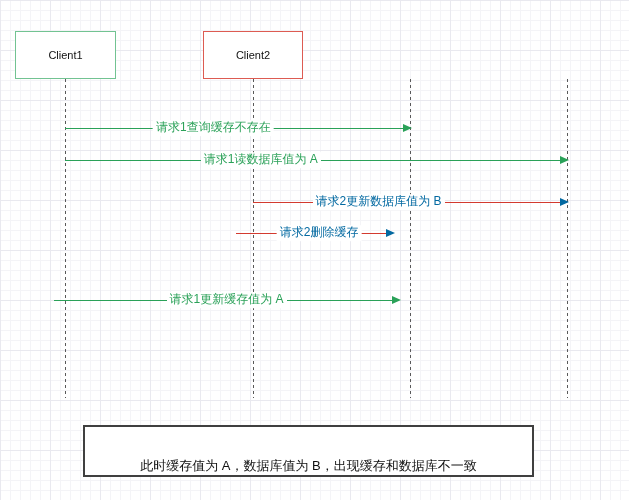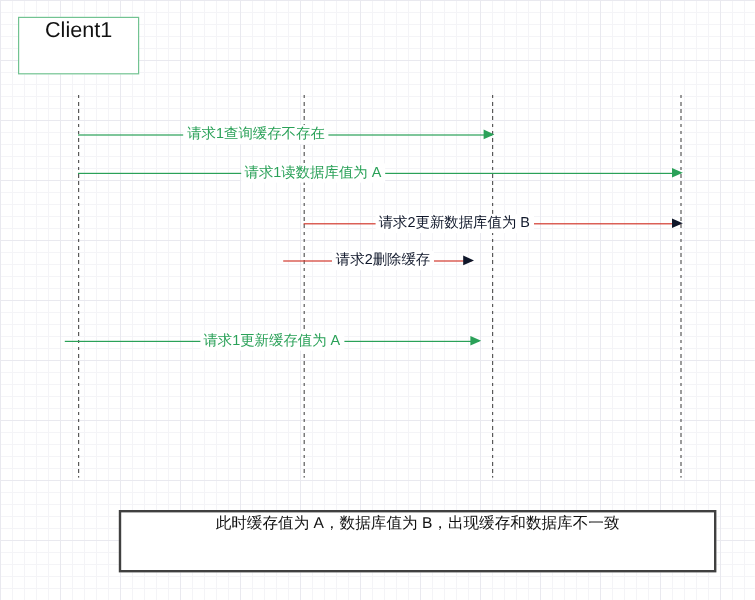--- a/index.html
+++ b/index.html
@@ -15,49 +15,51 @@
     background-color: #ffffff;
     background-image:
       linear-gradient(#e9e9ef 1px, transparent 1px),
       linear-gradient(90deg, #e9e9ef 1px, transparent 1px),
       linear-gradient(#f4f4f7 1px, transparent 1px),
       linear-gradient(90deg, #f4f4f7 1px, transparent 1px);
     background-size: 50px 50px, 50px 50px, 10px 10px, 10px 10px;
   }
   .actor {
     position: absolute;
-    top: 14px;
+    top: 31px;
     height: 48px;
     background: #ffffff;
     border: 1.5px solid #4d4d4d;
     box-sizing: border-box;
     display: flex;
+    align-items: center;
     justify-content: center;
-    font-size: 18px;
+    font-size: 11px;
     color: #111;
     z-index: 3;
   }
   .actor.green { border-color: #72c392; }
   .actor.red   { border-color: #dd5b52; }
   .lifeline {
     position: absolute;
     top: 79px;
     width: 1.5px;
     height: 319px;
     background: repeating-linear-gradient(to bottom, #595959 0px, #595959 3px, transparent 3px, transparent 6px);
     z-index: 1;
   }
   .msg {
     position: absolute;
     height: 0;
     border-top: 1.5px solid;
     z-index: 2;
+    margin-top: 16px;
   }
   .msg.green { border-color: #2aa158; color: #2aa158; }
-  .msg.red   { border-color: #d33a2f; color: #0f172a; }
+  .msg.red   { border-color: #d33a2f; color: #0369a1; }
   .msg .head {
     position: absolute;
     right: -2px;
     top: -5.3px;
     width: 0; height: 0;
     border-left: 9px solid currentColor;
     border-top: 4.5px solid transparent;
     border-bottom: 4.5px solid transparent;
   }
   .msg .lbl {
@@ -67,46 +69,48 @@
     background: #ffffff;
     padding: 0 3px;
     font-size: 12px;
     white-space: nowrap;
     line-height: 1.3;
   }
   .note {
     position: absolute;
     left: 83px;
     top: 425px;
-    width: 498px;
+    width: 451px;
     height: 52px;
     box-sizing: border-box;
     background: #ffffff;
     border: 2px solid #404040;
     display: flex;
-    align-items: flex-start;
+    align-items: flex-end;
     justify-content: center;
     font-size: 13px;
     color: #111;
     z-index: 3;
-    margin-left: 16px;
   }
 </style>
 </head>
 <body>
 
 <div class="canvas">
 
   <div class="lifeline" style="left:64.5px"></div>
   <div class="lifeline" style="left:252.5px"></div>
   <div class="lifeline" style="left:409.5px"></div>
   <div class="lifeline" style="left:566.5px"></div>
 
   <div class="actor green" style="left:15px;width:101px">
     <span>Client1</span>
+  </div>
+  <div class="actor red" style="left:203px;width:100px">
+    <span>Client2</span>
   </div>
 
   <div class="msg green" style="left:65px;top:112px;width:345px">
     <span class="head"></span>
     <span class="lbl" style="left:43%">请求1查询缓存不存在</span>
   </div>
 
   <div class="msg green" style="left:65px;top:144px;width:502px">
     <span class="head"></span>
     <span class="lbl" style="left:39%">请求1读数据库值为 A</span>

